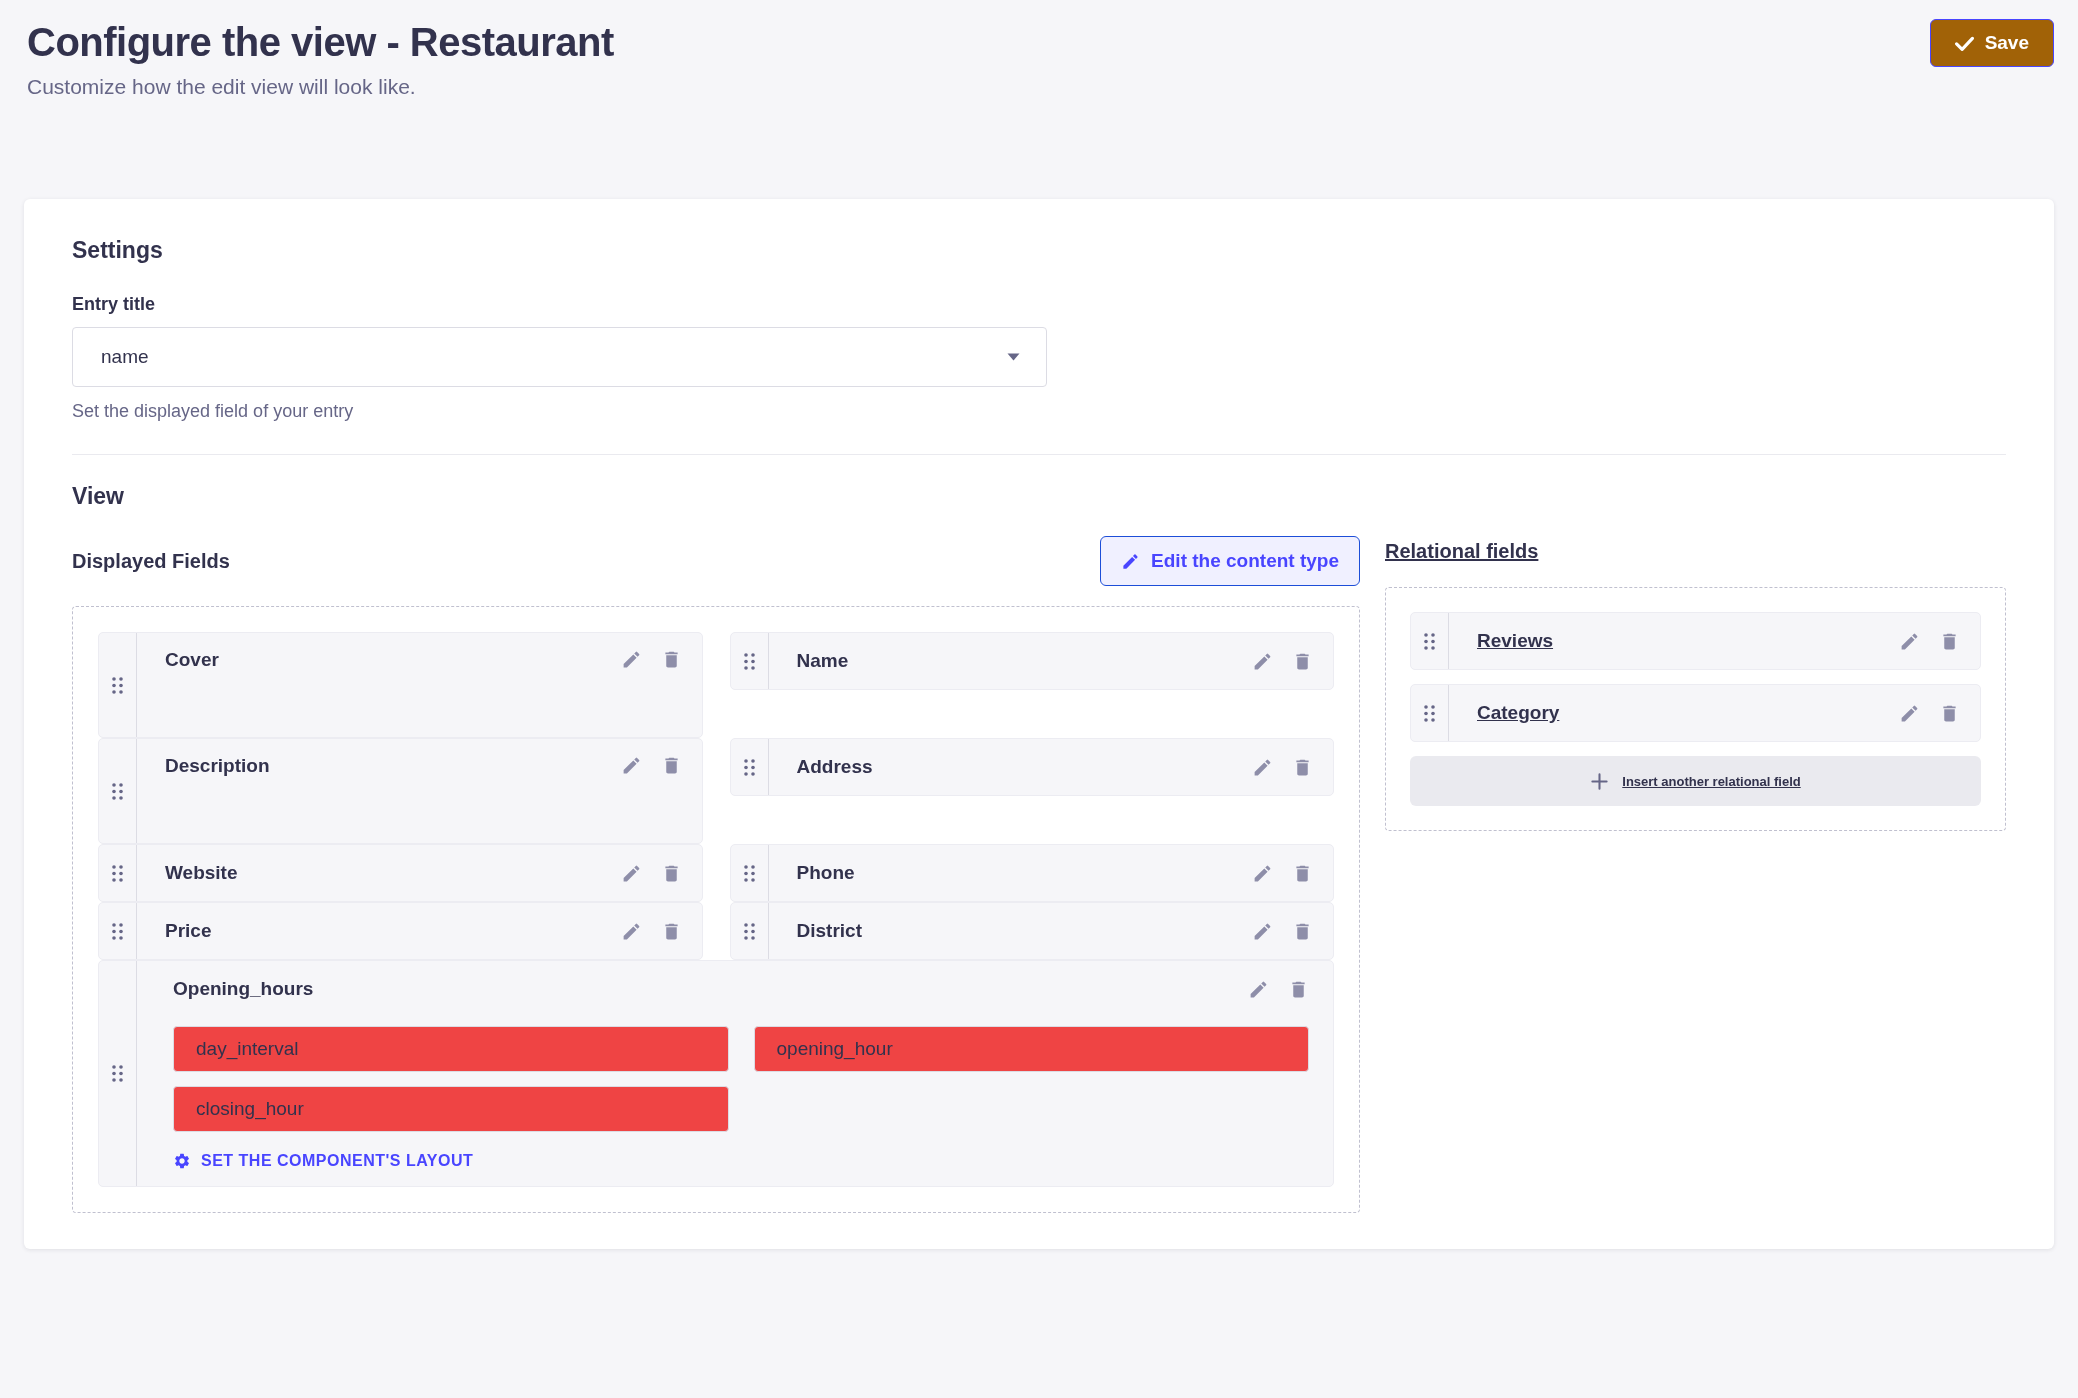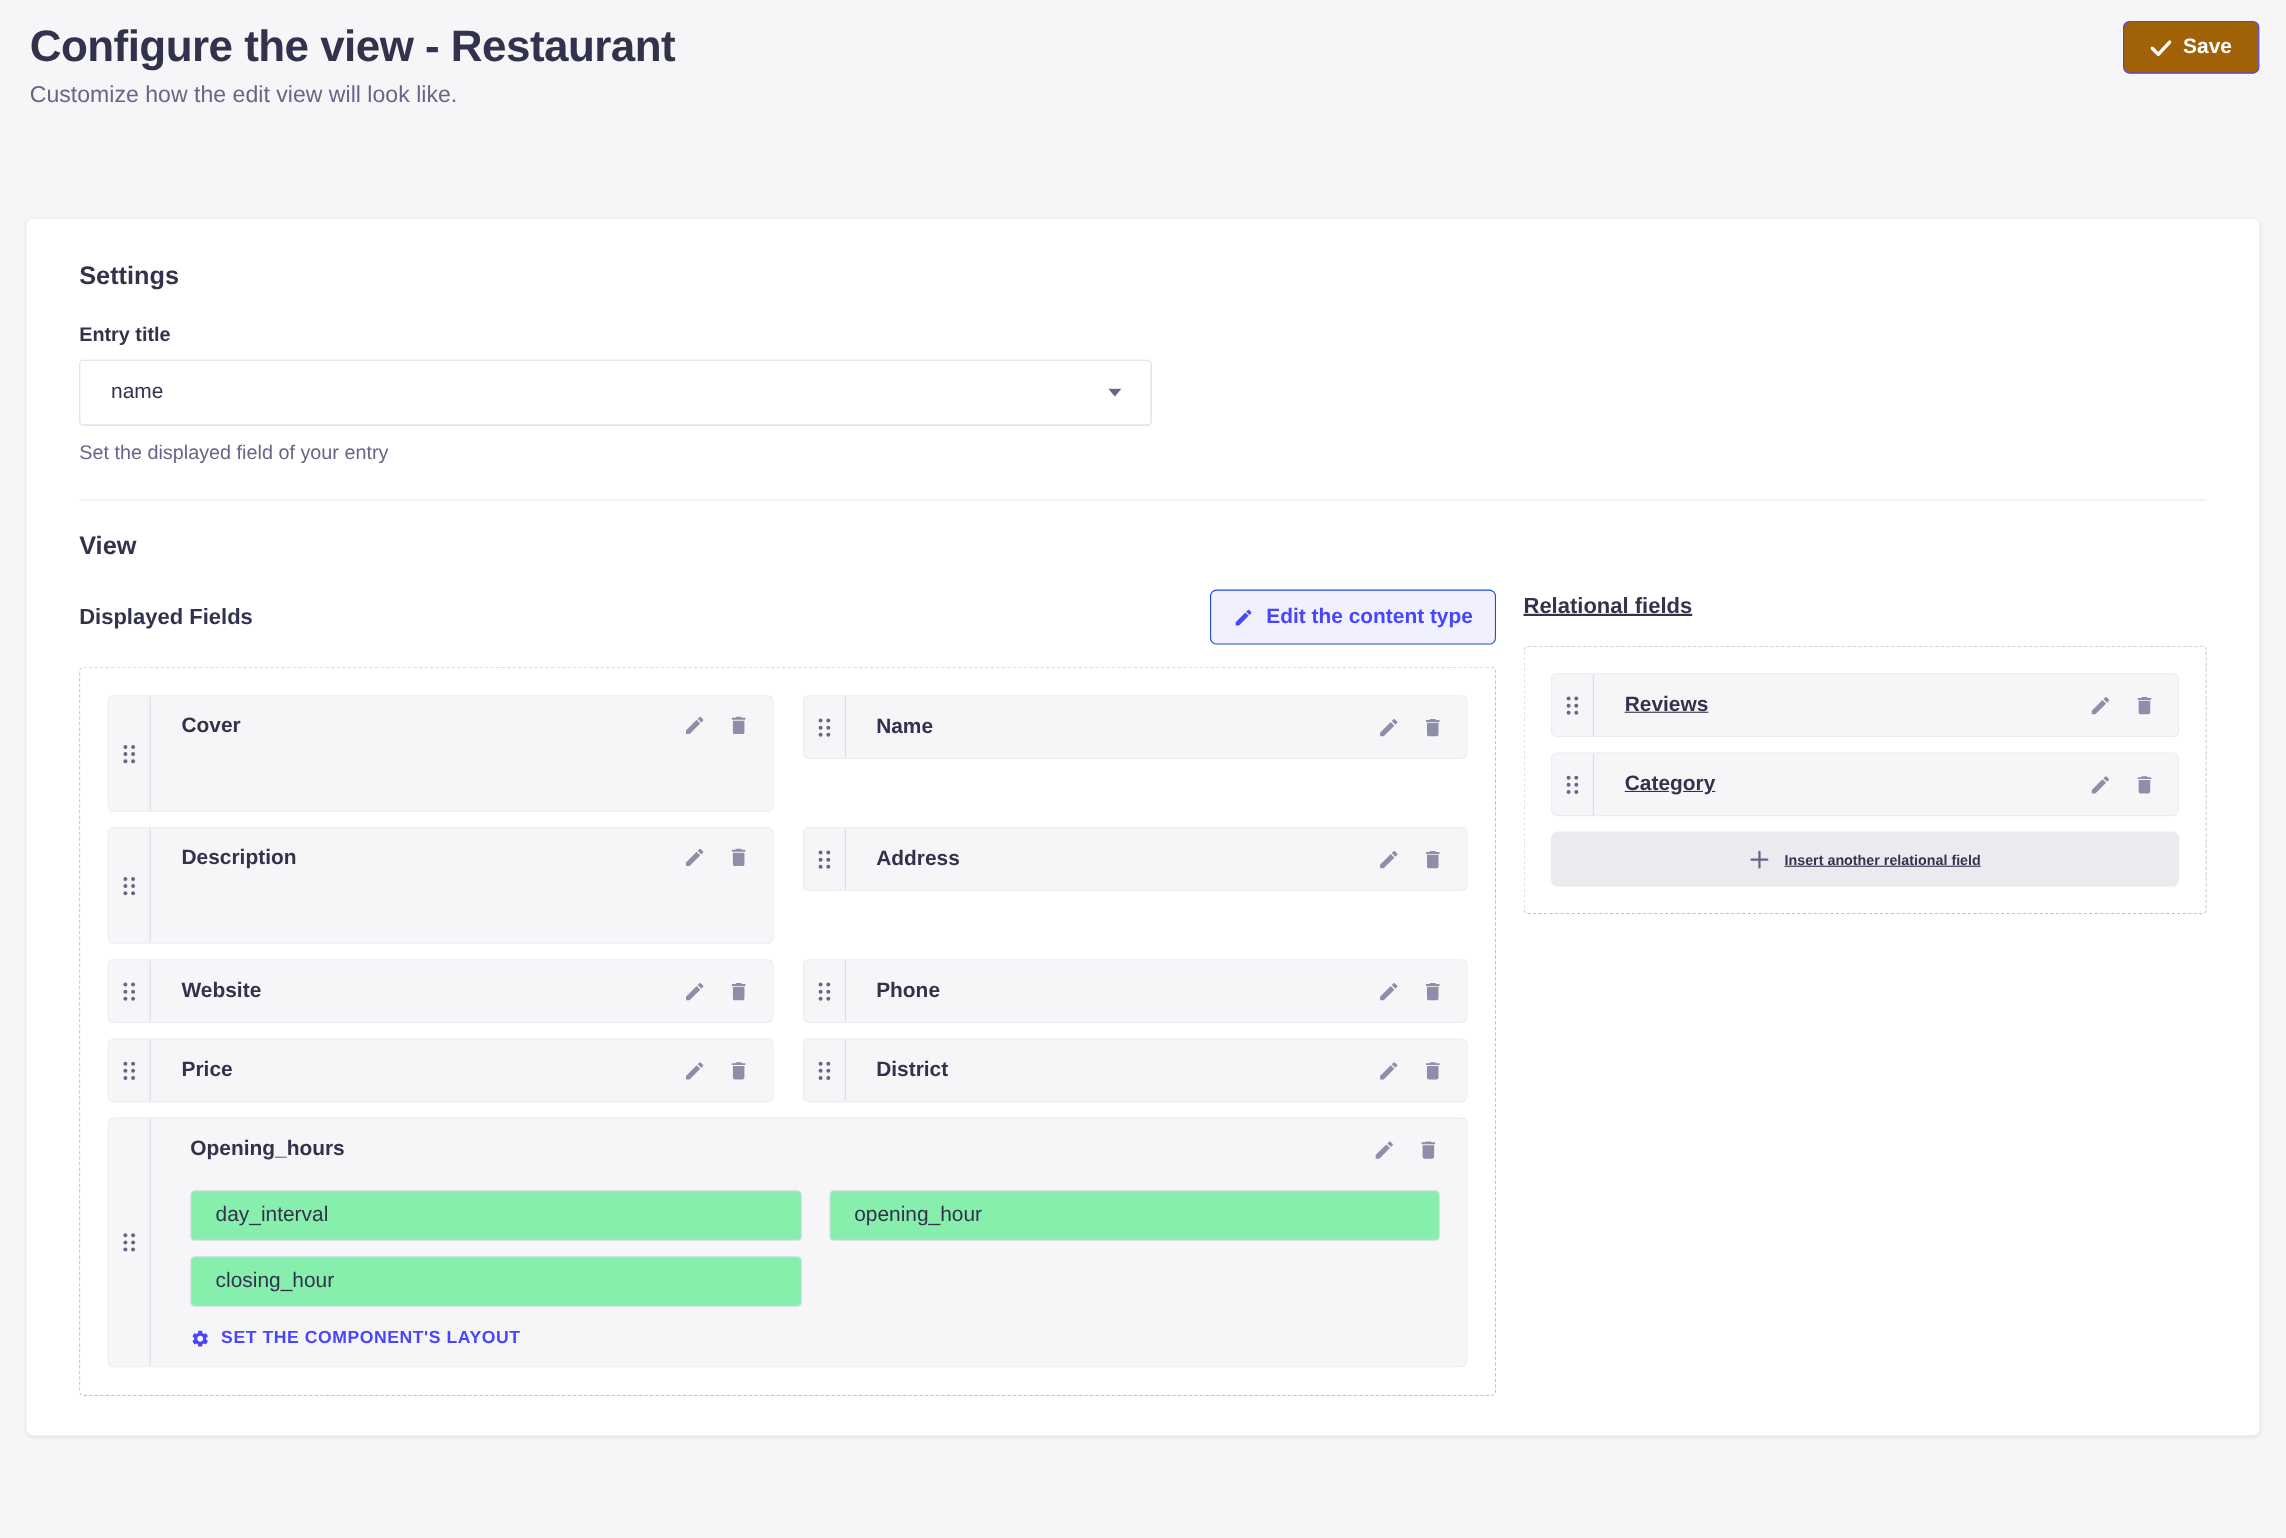--- a/index.html
+++ b/index.html
@@ -54,21 +54,21 @@
   .sub-title { font-size: 20px; font-weight: 700; color: #32324d; }
   .edit-ct-btn {
     height: 50px; padding: 0 20px;
     background: #f0f0ff; border: 1px solid #1d4ed8; border-radius: 6px;
     color: #4945ff; font-size: 19px; font-weight: 700;
     font-family: "Liberation Sans", sans-serif;
     display: flex; align-items: center; gap: 11px; cursor: pointer;
   }
 
   .dashed { border: 1px dashed #c0c0cf; border-radius: 4px; }
-  .dzone { padding: 25px; display: flex; flex-direction: column; gap: 14px; }
+  .dzone { padding: 25px; display: flex; flex-direction: column; }
   .frow { display: flex; gap: 27px; align-items: flex-start; }
   .frow > * { flex: 1; }
 
   .fcard {
     display: flex; background: #f6f6f9;
     border: 1px solid #ececf2; border-radius: 5px; overflow: hidden;
   }
   .fcard.short { height: 58px; }
   .fcard.tall  { height: 106px; }
   .drag-handle {
@@ -82,21 +82,21 @@
   .ficons { display: flex; align-items: center; gap: 19px; }
   .icon-btn { background: none; border: none; padding: 0; cursor: pointer; line-height: 0; color: #8e8ea9; }
   .icon-btn svg { display: block; }
 
   
   .comp-card { display: flex; background: #f6f6f9; border: 1px solid #ececf2; border-radius: 5px; }
   .comp-body { flex: 1; padding: 17px 24px 16px 36px; min-width: 0; }
   .comp-head { display: flex; align-items: center; justify-content: space-between; }
   .comp-grid { margin-top: 26px; display: grid; grid-template-columns: 1fr 1fr; gap: 14px 25px; }
   .subfield {
-    height: 46px; background: #86efac; border: 1px solid #dcdce4; border-radius: 4px;
+    height: 46px; background: #ef4444; border: 1px solid #dcdce4; border-radius: 4px;
     display: flex; align-items: center; padding-left: 22px;
     font-size: 19px; font-weight: 500; color: #32324d;
   }
   .layout-btn {
     margin-top: 20px; background: none; border: none; cursor: pointer;
     display: flex; align-items: center; gap: 10px;
     color: #4945ff; font-size: 16px; font-weight: 700; letter-spacing: 0.5px;
     font-family: "Liberation Sans", sans-serif;
   }
 

